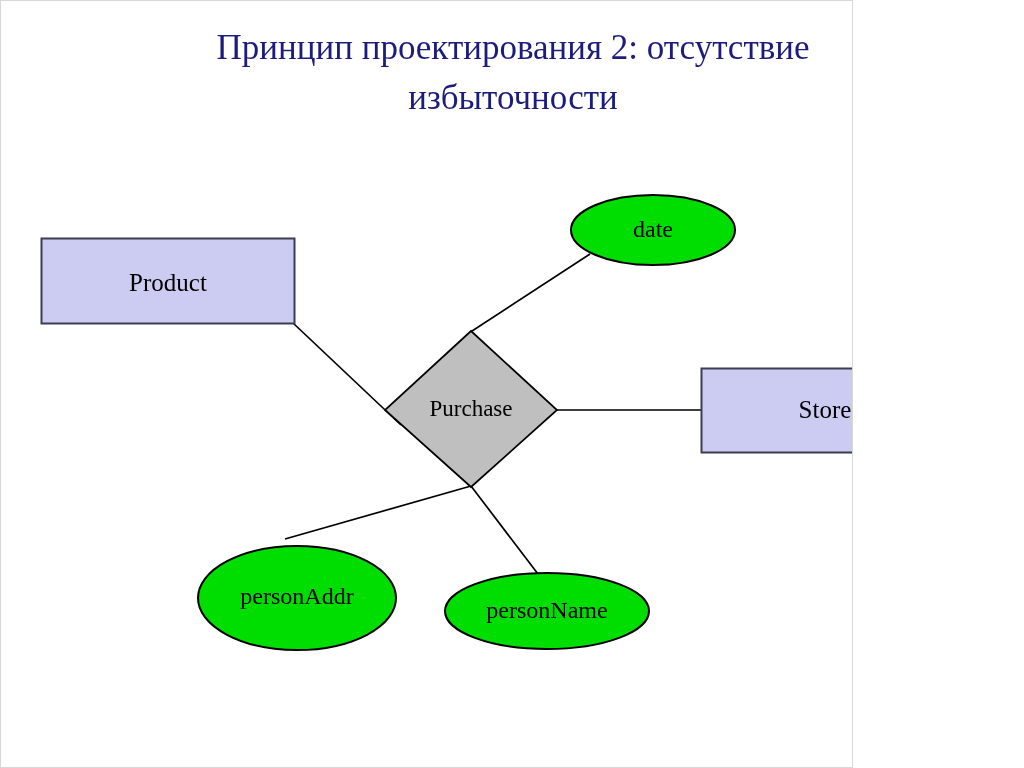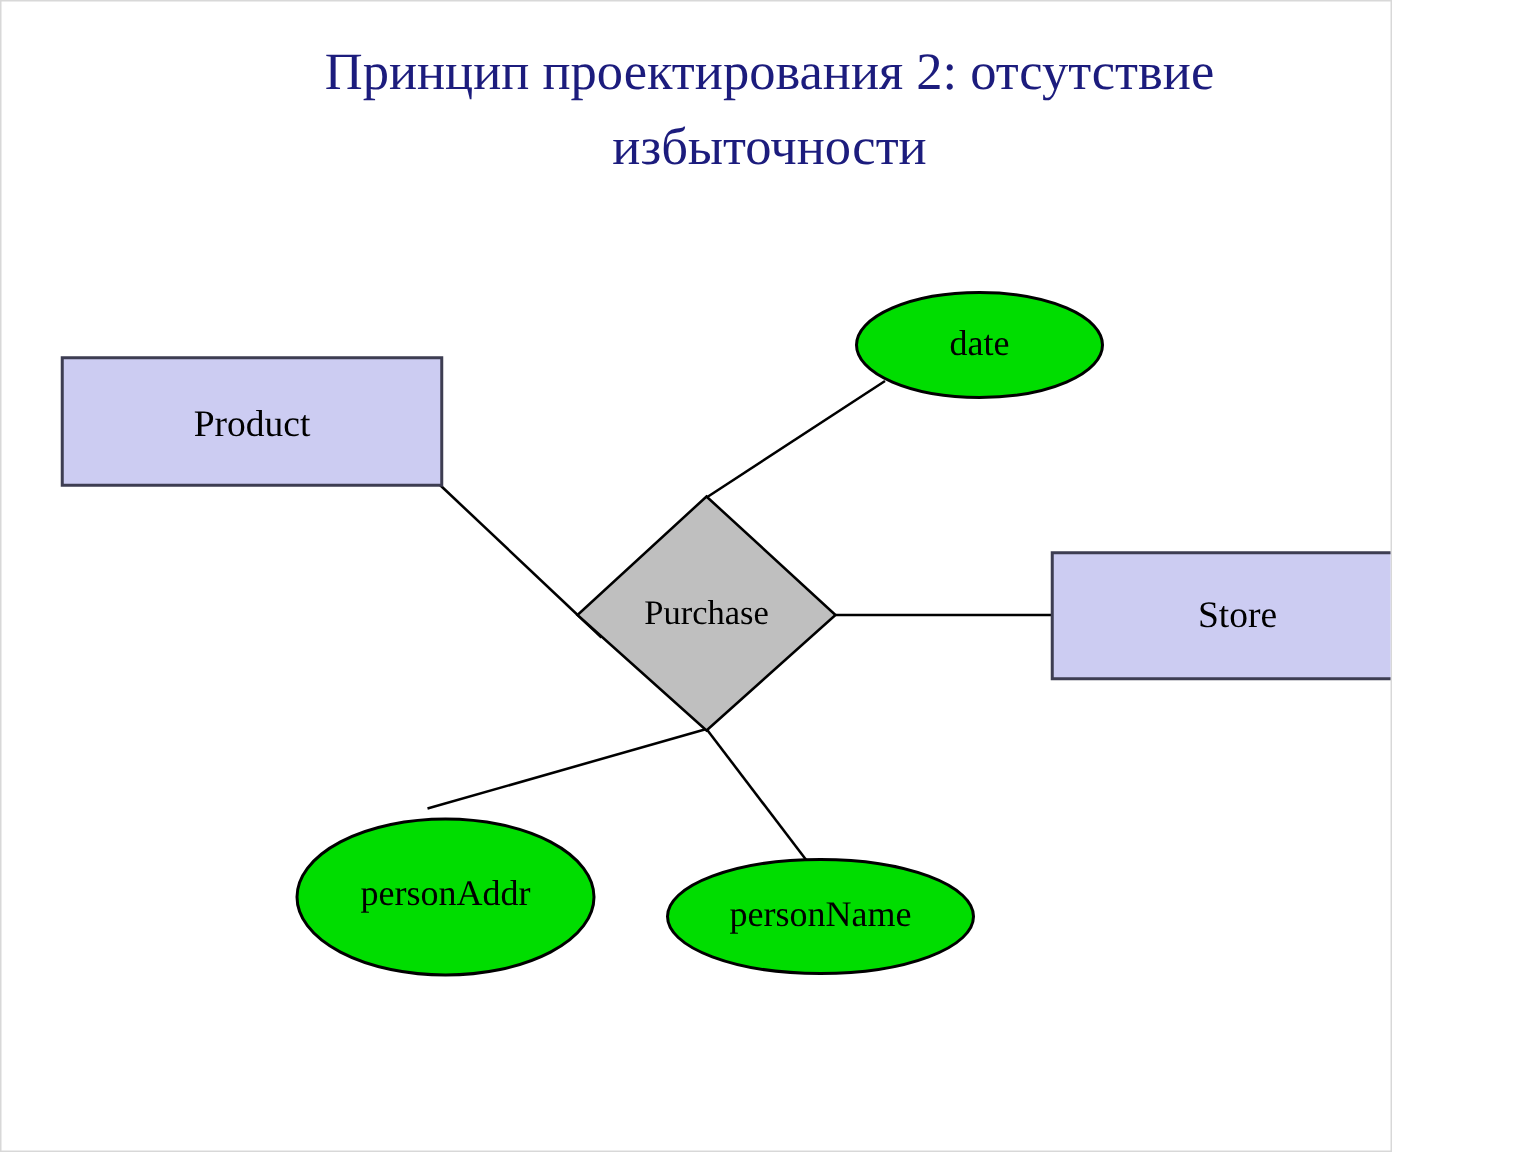--- a/index.html
+++ b/index.html
@@ -6,21 +6,21 @@
   html, body {
     margin: 0;
     padding: 0;
     background: #ffffff;
   }
   body {
     font-family: "Liberation Serif", "DejaVu Serif", serif;
   }
   #slide {
     position: relative;
-    width: 928px;
+    width: 853px;
     height: 768px;
     background: #ffffff;
     box-sizing: border-box;
     border: 1px solid #d8d8d8;
     overflow: hidden;
   }
   #slide-title {
     position: absolute;
     left: 56px;
     top: 22px;

